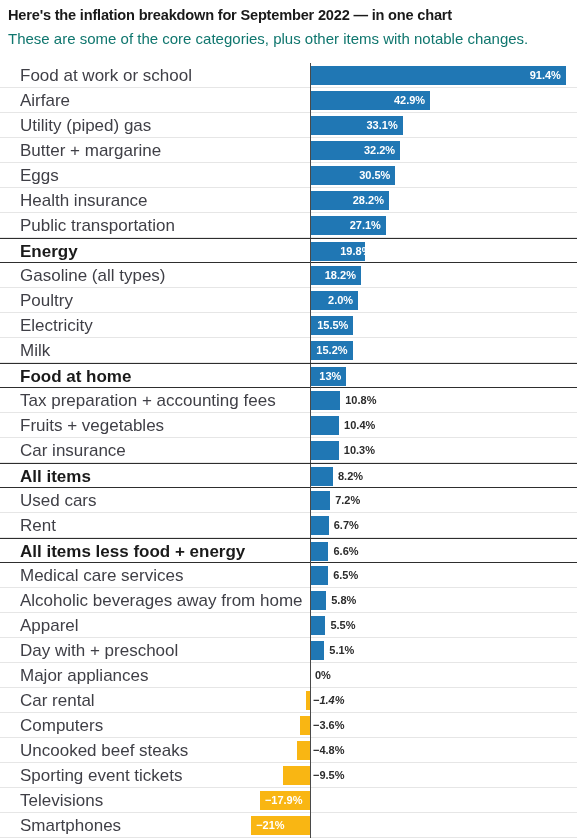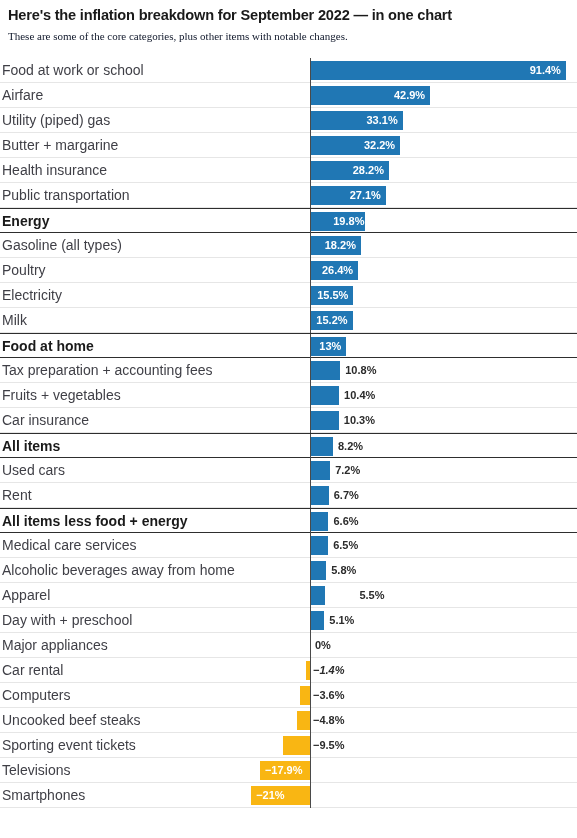--- a/index.html
+++ b/index.html
@@ -24,48 +24,47 @@
   }
   .chart-title {
     font-size: 14.6px;
     font-weight: bold;
     color: #1a1a1a;
     letter-spacing: -0.2px;
     line-height: 1.35;
     margin: 0;
   }
   .chart-subtitle {
-    font-size: 11px;
+    font-size: 15px;
     font-weight: normal;
-    color: #0f172a;
+    color: #0f766e;
     line-height: 1.35;
     margin: 3px 0 0 0;
-    font-family: Liberation Serif, serif;
   }
   .rows {
     position: relative;
     margin-top: 14px;
   }
   .row {
     position: relative;
     height: 25px;
     border-bottom: 1px solid #e6e6e6;
     box-sizing: border-box;
   }
   .row.is-aggregate {
     border-top: 1.6px solid #2e2e2e;
     border-bottom: 1.6px solid #2e2e2e;
   }
   .row-label {
     position: absolute;
-    left: 2px;
+    left: 20px;
     top: 0;
     height: 25px;
     line-height: 25px;
-    font-size: 14px;
+    font-size: 17px;
     color: #3f3f46;
     white-space: nowrap;
   }
   .row.is-aggregate .row-label {
     font-weight: bold;
     color: #1a1a1a;
   }
   .plot {
     position: absolute;
     left: 0; top: 0;
@@ -134,56 +133,64 @@
       </div>
       <div class="row">
         <div class="row-label">Butter + margarine</div>
         <div class="plot">
           <div class="bar pos" style="width: 90.16px; left: 310px;"></div>
           <div class="value inside" style="left: 0px; width: 395.16px; text-align: right;">32.2%</div>
           <div class="zero-axis" style="left: 310px; height: 25px;"></div>
         </div>
       </div>
       <div class="row">
+        <div class="row-label">Eggs</div>
+        <div class="plot">
+          <div class="bar pos" style="width: 85.4px; left: 310px;"></div>
+          <div class="value inside" style="left: 0px; width: 390.4px; text-align: right;">30.5%</div>
+          <div class="zero-axis" style="left: 310px; height: 25px;"></div>
+        </div>
+      </div>
+      <div class="row">
         <div class="row-label">Health insurance</div>
         <div class="plot">
           <div class="bar pos" style="width: 78.96px; left: 310px;"></div>
           <div class="value inside" style="left: 0px; width: 383.96px; text-align: right;">28.2%</div>
           <div class="zero-axis" style="left: 310px; height: 25px;"></div>
         </div>
       </div>
       <div class="row">
         <div class="row-label">Public transportation</div>
         <div class="plot">
           <div class="bar pos" style="width: 75.88px; left: 310px;"></div>
           <div class="value inside" style="left: 0px; width: 380.88px; text-align: right;">27.1%</div>
           <div class="zero-axis" style="left: 310px; height: 25px;"></div>
         </div>
       </div>
       <div class="row is-aggregate">
         <div class="row-label">Energy</div>
         <div class="plot">
           <div class="bar pos" style="width: 55.44px; left: 310px;"></div>
-          <div class="value inside" style="left: 4px; width: 360.44px; text-align: right;">19.8%</div>
+          <div class="value inside" style="left: 11px; width: 360.44px; text-align: right;">19.8%</div>
           <div class="zero-axis" style="left: 310px; height: 25px;"></div>
         </div>
       </div>
       <div class="row">
         <div class="row-label">Gasoline (all types)</div>
         <div class="plot">
           <div class="bar pos" style="width: 50.96px; left: 310px;"></div>
           <div class="value inside" style="left: 0px; width: 355.96px; text-align: right;">18.2%</div>
           <div class="zero-axis" style="left: 310px; height: 25px;"></div>
         </div>
       </div>
       <div class="row">
         <div class="row-label">Poultry</div>
         <div class="plot">
           <div class="bar pos" style="width: 48.16px; left: 310px;"></div>
-          <div class="value inside" style="left: 0px; width: 353.16px; text-align: right;">26.4%</div>
+          <div class="value inside" style="left: 0px; width: 353.16px; text-align: right;">2.0%</div>
           <div class="zero-axis" style="left: 310px; height: 25px;"></div>
         </div>
       </div>
       <div class="row">
         <div class="row-label">Electricity</div>
         <div class="plot">
           <div class="bar pos" style="width: 43.4px; left: 310px;"></div>
           <div class="value inside" style="left: 0px; width: 348.4px; text-align: right;">15.5%</div>
           <div class="zero-axis" style="left: 310px; height: 25px;"></div>
         </div>
@@ -273,21 +280,21 @@
         <div class="plot">
           <div class="bar pos" style="width: 16.24px; left: 310px;"></div>
           <div class="value outside" style="left: 331.24px;">5.8%</div>
           <div class="zero-axis" style="left: 310px; height: 25px;"></div>
         </div>
       </div>
       <div class="row">
         <div class="row-label">Apparel</div>
         <div class="plot">
           <div class="bar pos" style="width: 15.4px; left: 310px;"></div>
-          <div class="value outside" style="left: 330.4px; margin-left: 29px;">5.5%</div>
+          <div class="value outside" style="left: 330.4px;">5.5%</div>
           <div class="zero-axis" style="left: 310px; height: 25px;"></div>
         </div>
       </div>
       <div class="row">
         <div class="row-label">Day with + preschool</div>
         <div class="plot">
           <div class="bar pos" style="width: 14.28px; left: 310px;"></div>
           <div class="value outside" style="left: 329.28px;">5.1%</div>
           <div class="zero-axis" style="left: 310px; height: 25px;"></div>
         </div>

